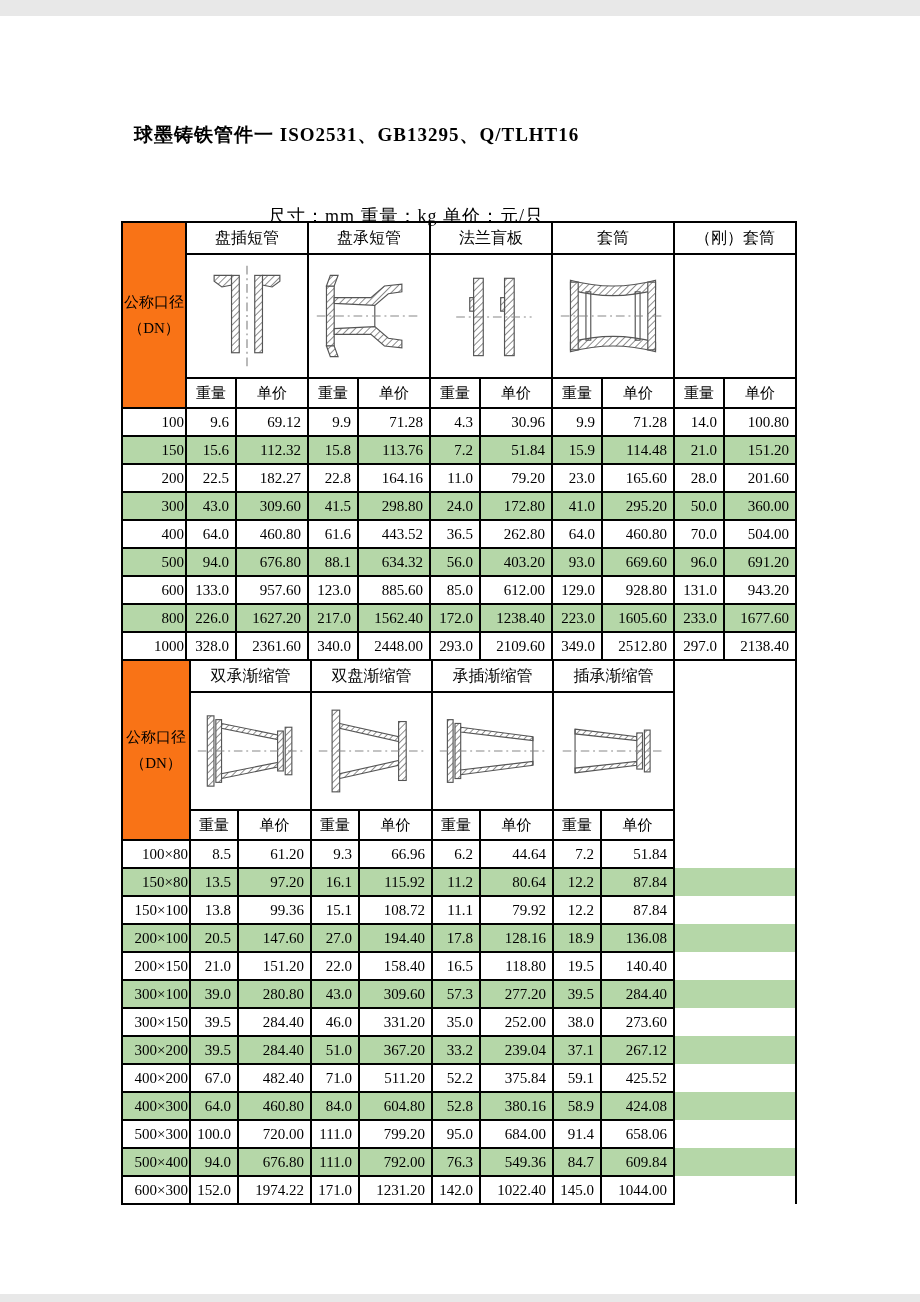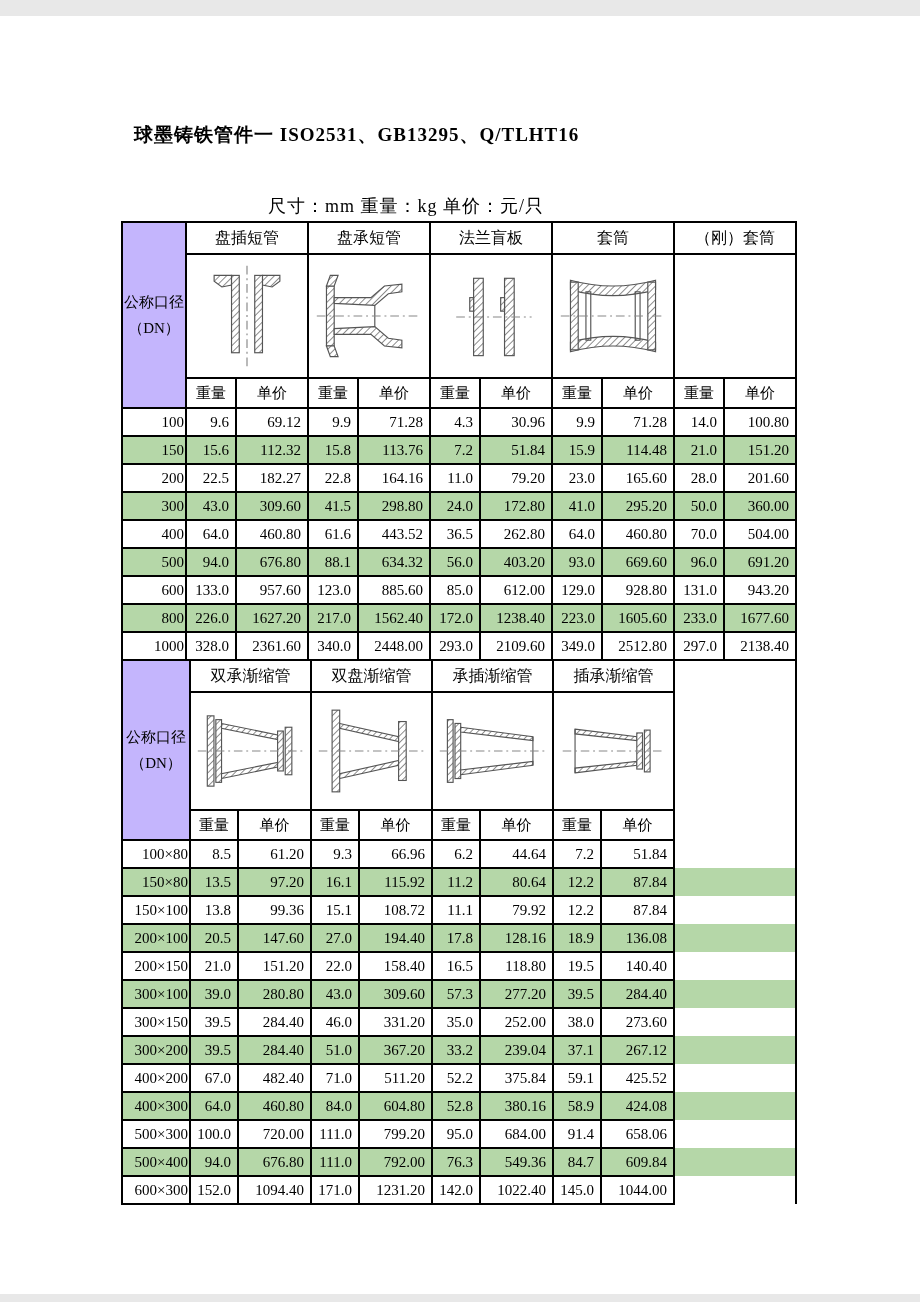--- a/index.html
+++ b/index.html
@@ -1,24 +1,24 @@
 <!DOCTYPE html>
 <html style="--hl: #b5d7a8;"><head>
 <meta charset="utf-8">
 <style>
   html,body{margin:0;padding:0;background:#e8e8e8;}
   .page{position:relative;width:920px;height:1278px;background:#ffffff;margin:16px auto;
         font-family:"Liberation Serif","DejaVu Serif",serif;color:#000;overflow:hidden;}
   .title{position:absolute;left:134px;top:106px;font-size:19px;font-weight:bold;letter-spacing:1px;}
-  .units{position:absolute;left:268px;top:178px;font-size:18px;letter-spacing:1px;}
+  .units{position:absolute;left:268px;top:188px;font-size:18px;letter-spacing:1px;}
   .tables{position:absolute;left:121px;top:205px;}
   table{border-collapse:collapse;table-layout:fixed;}
   #t2{margin-top:-2px;}
   td{border:2px solid #000;font-size:15px;overflow:hidden;}
-  td.corner{text-align:center;font-size:15px;line-height:26px;background:#c4b5fd;}
+  td.corner{text-align:center;font-size:15px;line-height:26px;background:#f97316;}
   td.phead{text-align:center;font-size:16px;height:28px;background:#fff;border-radius:13px;}
   td.dcell{text-align:center;vertical-align:middle;background:#fff;padding:0;}
   td.shead{text-align:center;height:26px;font-size:15px;background:#fff;}
   tr.data-row{height:28px;}
   td.dn{text-align:right;background:#fff;}
   td.val{text-align:right;padding-right:6px;background:#fff;}
   tr.hl td{background:var(--hl,#b5d7a8);}
   td.ext-head{border-bottom:none;background:#fff;}
   td.ext{border-top:none;border-bottom:none;background:#fff;}
   tr.hl td.ext{background:var(--hl,#b5d7a8);}
@@ -466,21 +466,21 @@
             <td class="val">792.00</td>
             <td class="val">76.3</td>
             <td class="val">549.36</td>
             <td class="val">84.7</td>
             <td class="val">609.84</td>
             <td class="ext"></td>
           </tr>
           <tr class="data-row">
             <td class="dn">600×300</td>
             <td class="val">152.0</td>
-            <td class="val">1094.40</td>
+            <td class="val">1974.22</td>
             <td class="val">171.0</td>
             <td class="val">1231.20</td>
             <td class="val">142.0</td>
             <td class="val">1022.40</td>
             <td class="val">145.0</td>
             <td class="val">1044.00</td>
             <td class="ext"></td>
           </tr>
         </tbody>
       </table>

